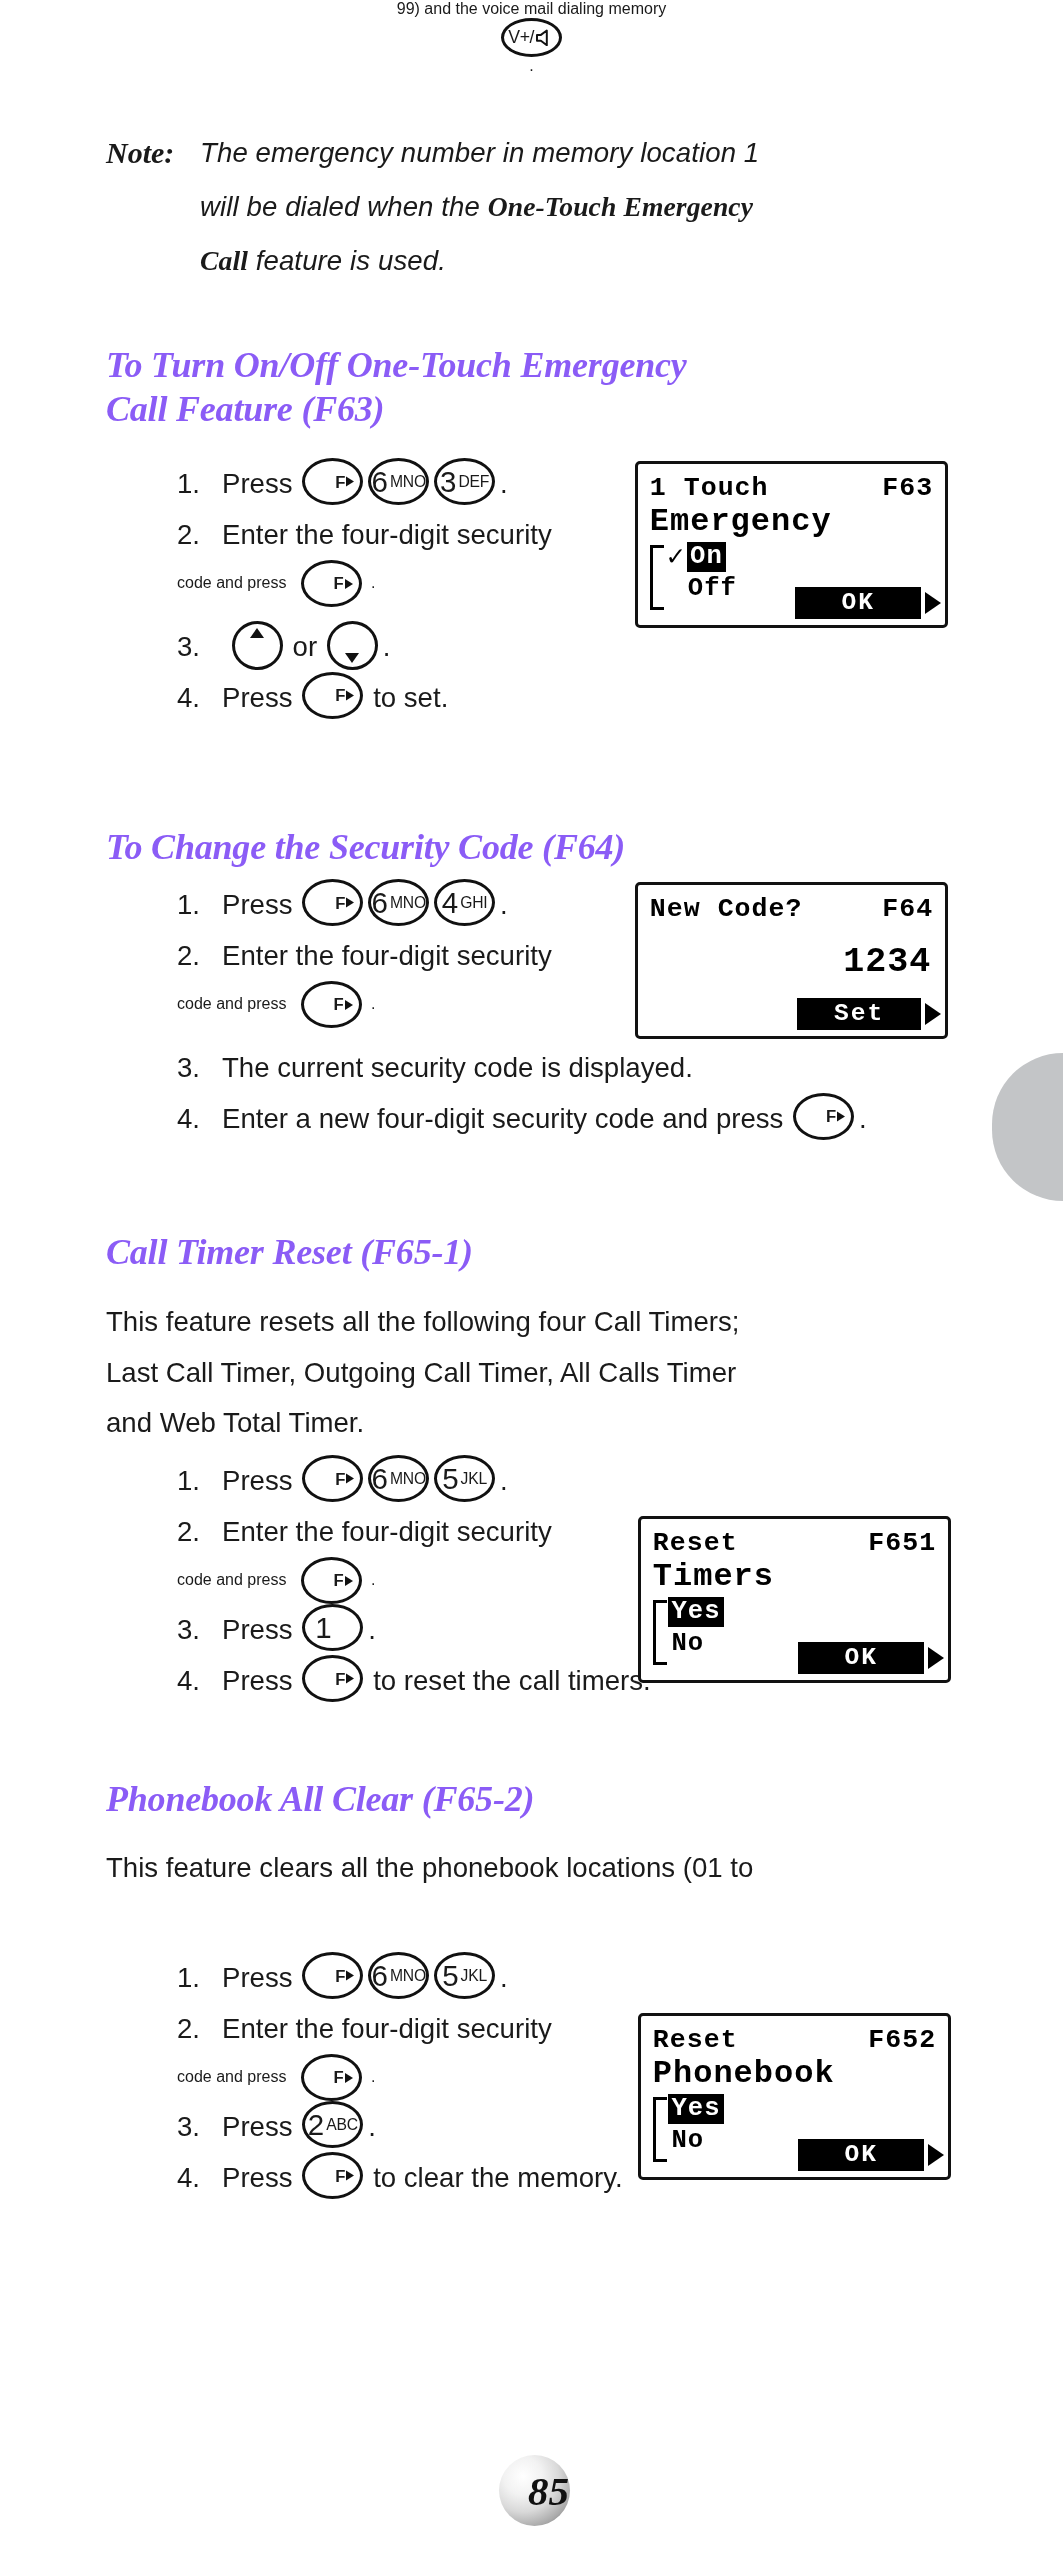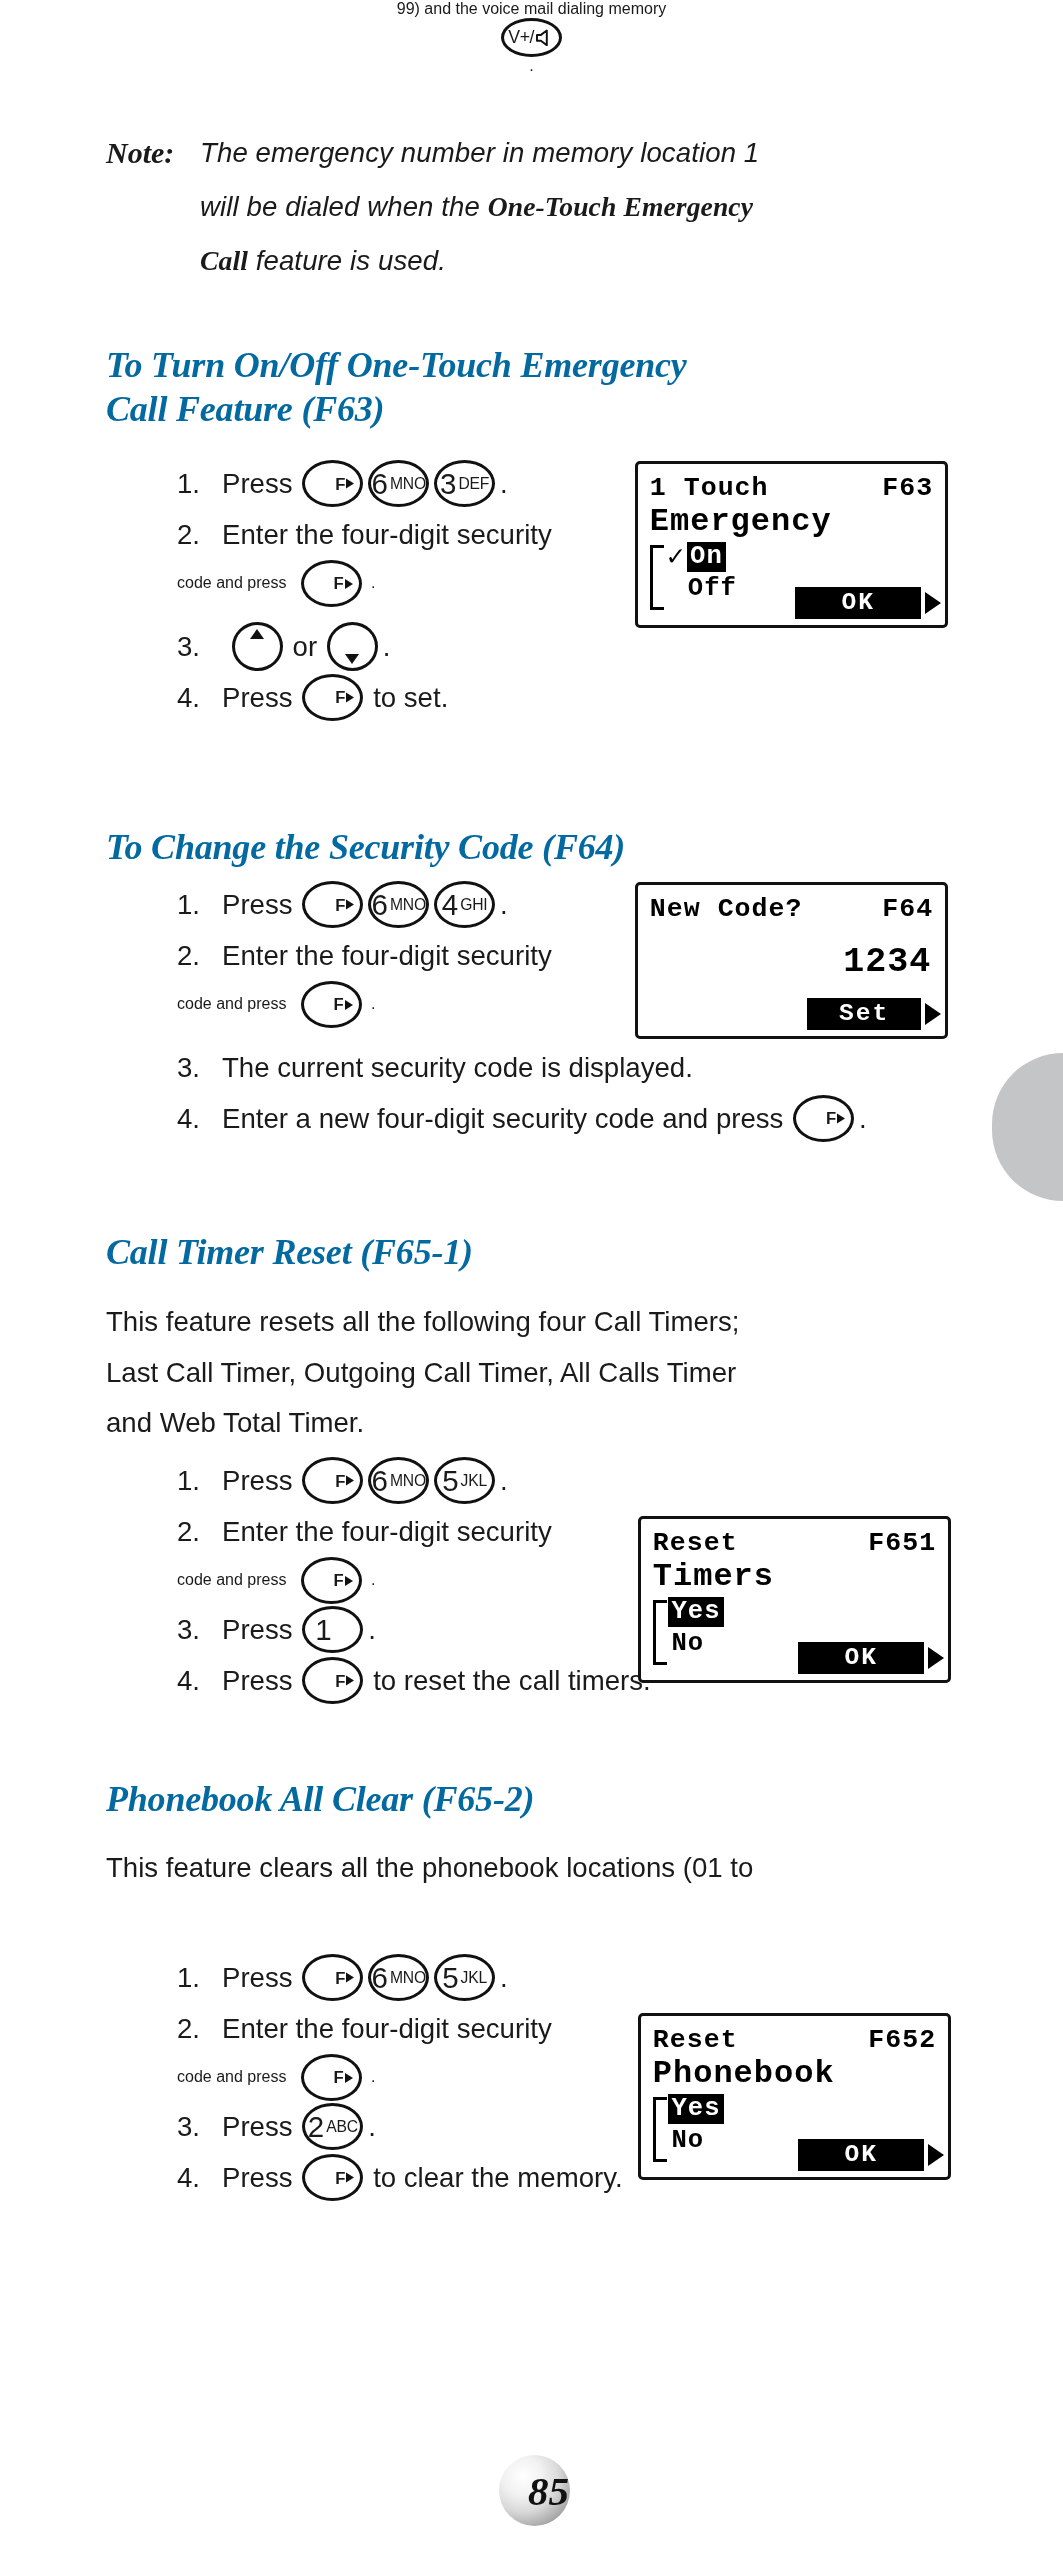--- a/index.html
+++ b/index.html
@@ -30,34 +30,34 @@
   }
   .serif-b{
     font-family:"Liberation Serif", serif; font-style:italic; font-weight:bold;
     font-size:27.6px;
   }
 
   h2.sec{
     position:absolute; margin:0; padding:0;
     font-family:"Liberation Serif", serif; font-style:italic; font-weight:bold;
     font-size:36px; line-height:44px; letter-spacing:-0.2px;
-    color:#0369a1; white-space:pre-line;
+    color:#8b5cf6; white-space:pre-line;
   }
 
   p.body-text{
     position:absolute; margin:0; padding:0; width:866px;
     font-size:27.6px; line-height:50px; text-align:justify;
   }
   p.body-text.last-line{ text-align:left; }
 
   
   .steps{position:absolute;}
   .step{display:flex; align-items:flex-start; font-size:27.6px; line-height:51px;}
   .step .num{width:45px; flex:0 0 45px; text-align:left;}
-  .step .txt{display:flex; align-items:center; flex-wrap:wrap;}
+  .step .txt{display:flex; flex-wrap:wrap;}
 
   
   .key{
     display:inline-flex; align-items:center; justify-content:center;
     border:3px solid #111; border-radius:50%;
     box-sizing:border-box; background:#fff;
     vertical-align:middle; position:relative;
   }
   .key.k-f{ width:61px; height:47px; }
   .key.k-f .flabel{
@@ -125,21 +125,21 @@
     position:absolute; right:13.8px; bottom:55px; font-size:35px; line-height:37px;
     letter-spacing:1px;
   }
   .lcd .softkey-wrap{
     position:absolute; right:3.9px; bottom:5.9px; display:flex; align-items:center;
   }
   .lcd .softkey{
     background:#000; color:#fff; font-size:24.6px; line-height:26.6px;
     padding:3px 0; width:126px; text-align:center; letter-spacing:2px;
   }
-  .lcd .softkey.narrow{ width:114px; }
+  .lcd .softkey.narrow{ width:124px; }
   .lcd .arrowr{
     width:0;height:0;border-left:16.7px solid #000;
     border-top:11.8px solid transparent;border-bottom:11.8px solid transparent;
     margin-left:3.9px;
   }
 
   
   .pagenum-wrap{position:absolute; left:471px; top:2449px; width:118px; height:89px;}
   .ball{
     position:absolute; left:27.6px; top:5.9px; width:71px; height:71px; border-radius:50%;

